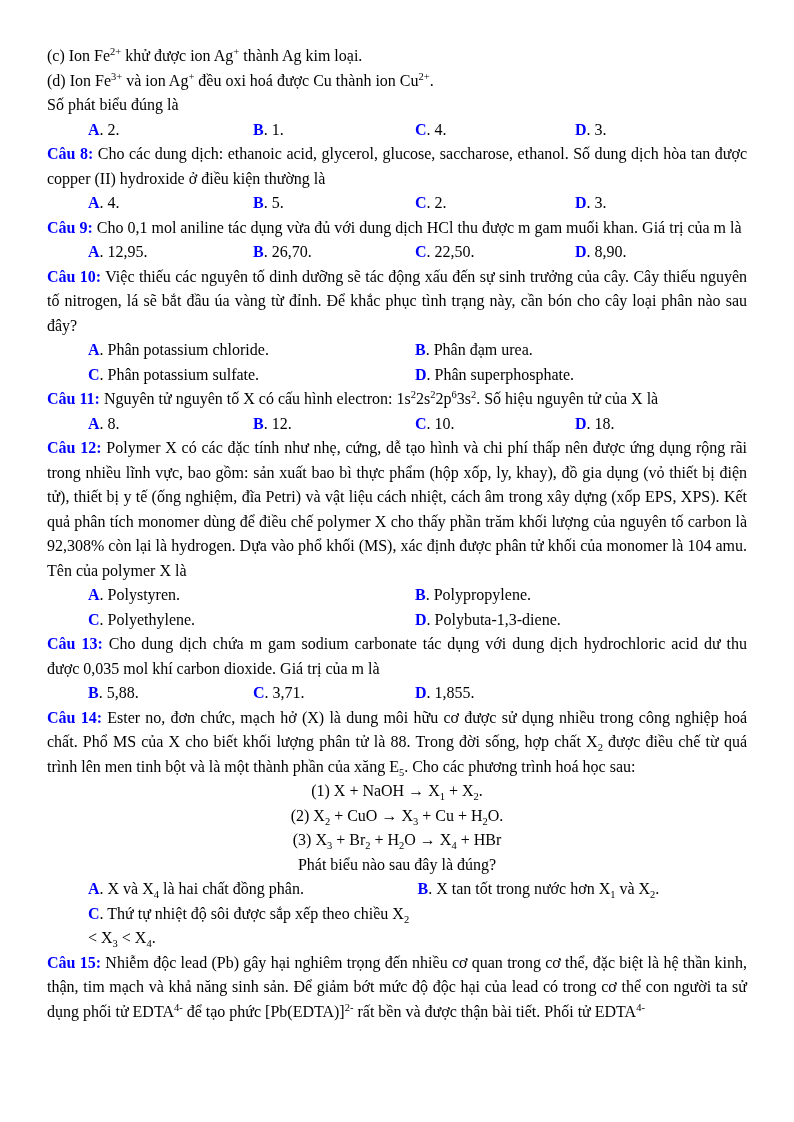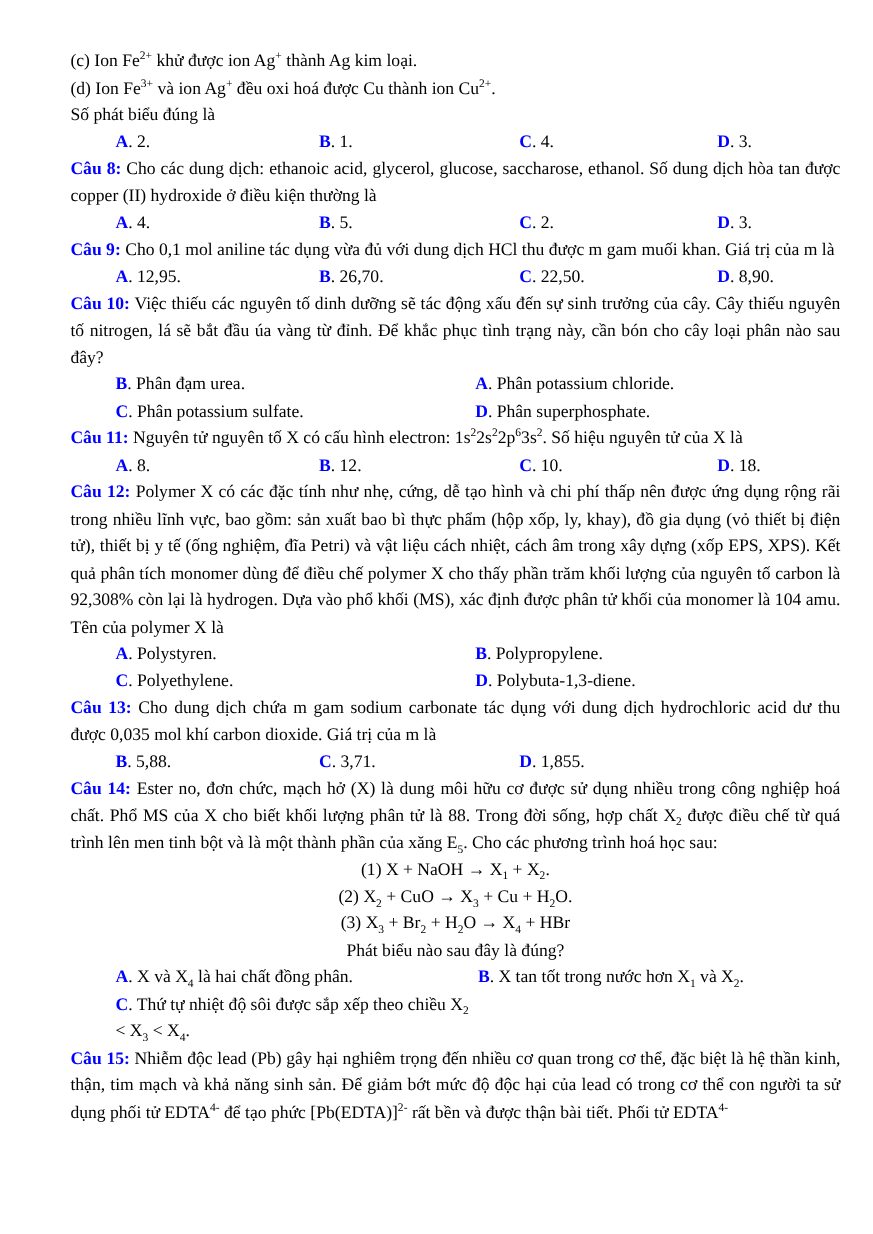--- a/index.html
+++ b/index.html
@@ -11,21 +11,21 @@
     width: 794px;
     height: 1122px;
     position: relative;
     font-family: "Liberation Serif", "DejaVu Serif", serif;
     font-size: 16px;
     color: #000000;
     overflow: hidden;
   }
   .page {
     position: absolute;
-    left: 64px;
+    left: 47px;
     top: 44px;
     width: 700px;
     line-height: 24.5px;
   }
   .para {
     text-align: justify;
   }
   .plain {
     text-align: center;
   }
@@ -35,21 +35,21 @@
   }
   sup, sub {
     font-size: 10.5px;
     line-height: 0;
   }
   .opts {
     display: grid;
     padding-left: 41px;
     text-align: left;
   }
-  .cols4 { grid-template-columns: 165px 162px 160px auto; gap: 20px; }
+  .cols4 { grid-template-columns: 165px 162px 160px auto; }
   .cols2 { grid-template-columns: 327px auto; }
   .cols1 { grid-template-columns: 1fr 1fr; }
   .opt { white-space: normal; }
 </style>
 </head>
 <body>
 
 <div class="page">
     <div class="para"><span>(c) Ion Fe</span><sup>2+</sup><span> khử được ion Ag</span><sup>+</sup><span> thành Ag kim loại.</span></div>
     <div class="para"><span>(d) Ion Fe</span><sup>3+</sup><span> và ion Ag</span><sup>+</sup><span> đều oxi hoá được Cu thành ion Cu</span><sup>2+</sup><span>.</span></div>
@@ -69,22 +69,22 @@
     </div>
     <div class="para"><span class="qlabel">Câu 9:</span><span> Cho 0,1 mol aniline tác dụng vừa đủ với dung dịch HCl thu được m gam muối khan. Giá trị của m là</span></div>
     <div class="opts cols4">
       <span class="opt"><span class="qlabel">A</span><span>. 12,95.</span></span>
       <span class="opt"><span class="qlabel">B</span><span>. 26,70.</span></span>
       <span class="opt"><span class="qlabel">C</span><span>. 22,50.</span></span>
       <span class="opt"><span class="qlabel">D</span><span>. 8,90.</span></span>
     </div>
     <div class="para"><span class="qlabel">Câu 10:</span><span> Việc thiếu các nguyên tố dinh dưỡng sẽ tác động xấu đến sự sinh trưởng của cây. Cây thiếu nguyên tố nitrogen, lá sẽ bắt đầu úa vàng từ đỉnh. Để khắc phục tình trạng này, cần bón cho cây loại phân nào sau đây?</span></div>
     <div class="opts cols2">
+      <span class="opt"><span class="qlabel">A</span><span>. Phân potassium chloride.</span></span>
       <span class="opt"><span class="qlabel">B</span><span>. Phân đạm urea.</span></span>
-      <span class="opt"><span class="qlabel">A</span><span>. Phân potassium chloride.</span></span>
       <span class="opt"><span class="qlabel">C</span><span>. Phân potassium sulfate.</span></span>
       <span class="opt"><span class="qlabel">D</span><span>. Phân superphosphate.</span></span>
     </div>
     <div class="para"><span class="qlabel">Câu 11:</span><span> Nguyên tử nguyên tố X có cấu hình electron: 1s</span><sup>2</sup><span>2s</span><sup>2</sup><span>2p</span><sup>6</sup><span>3s</span><sup>2</sup><span>. Số hiệu nguyên tử của X là</span></div>
     <div class="opts cols4">
       <span class="opt"><span class="qlabel">A</span><span>. 8.</span></span>
       <span class="opt"><span class="qlabel">B</span><span>. 12.</span></span>
       <span class="opt"><span class="qlabel">C</span><span>. 10.</span></span>
       <span class="opt"><span class="qlabel">D</span><span>. 18.</span></span>
     </div>

